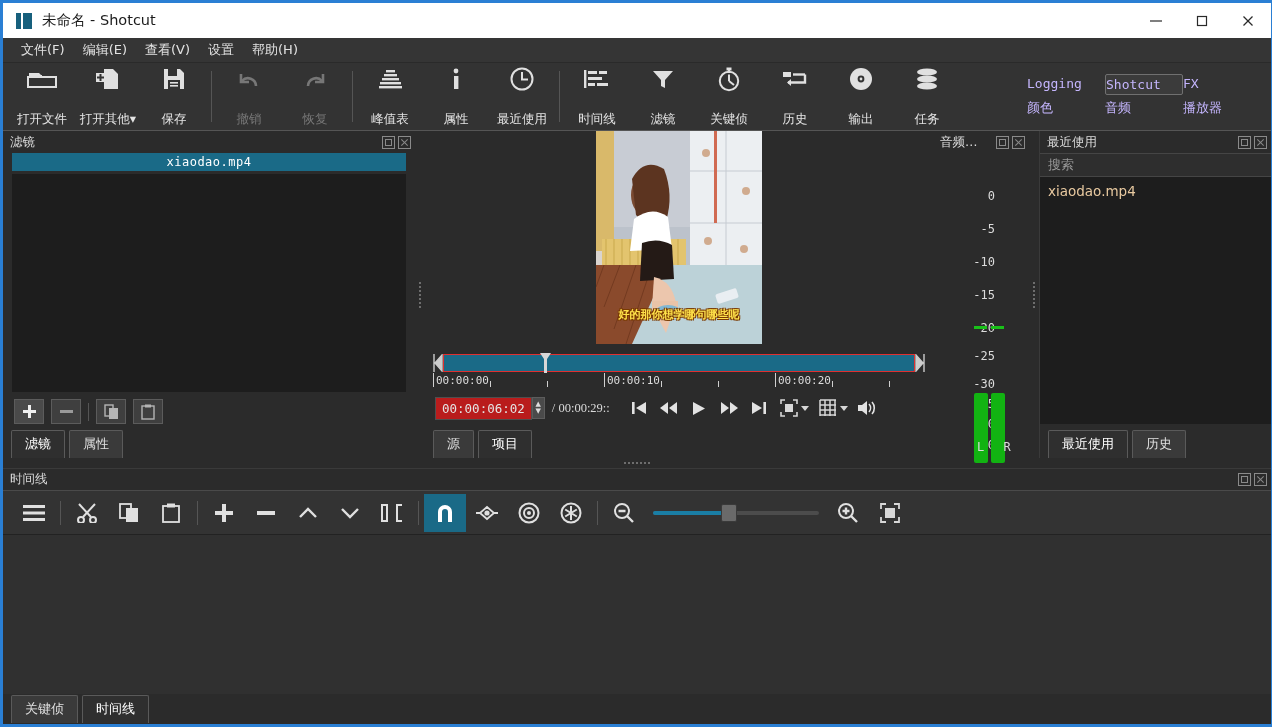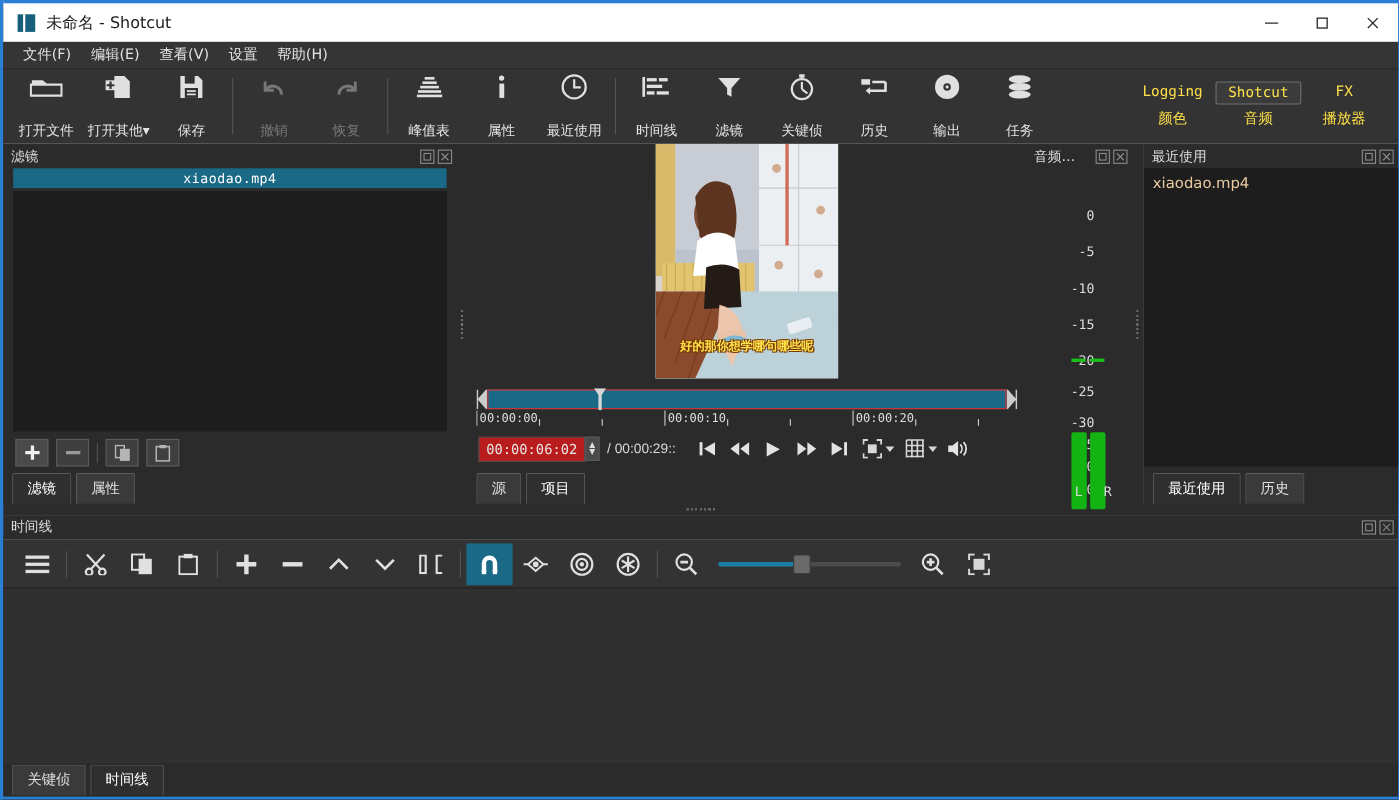--- a/index.html
+++ b/index.html
@@ -36,21 +36,21 @@
                 flex:0 0 auto; border-bottom:1px solid #555; padding-left:6px; position:relative;}
   .tbtn{ width:66px; display:flex; flex-direction:column; align-items:center;
          justify-content:center; gap:18px; color:#e4e4e4; }
   .tbtn.dis{ color:#777; }
   .tbtn .gl{ height:28px; display:flex; align-items:center; justify-content:center; }
   .tbtn .lb{ font-size:12.5px; white-space:nowrap; }
   .tbsep{ width:1px; background:#555; margin:8px 4px; }
   .tb-right{ margin-left:auto; display:flex; flex-direction:column;
              justify-content:center; padding-right:10px; gap:2px; }
   .tb-right .row{ display:flex; }
-  .lay-btn{ width:78px; text-align:center; font-size:13px; color:#fde047;
+  .lay-btn{ width:78px; text-align:left; font-size:13px; color:#c4b5fd;
             padding:2px 0; font-family:"DejaVu Sans Mono","Liberation Mono",monospace; }
   .lay-btn.cn{ font-family:"DejaVu Sans",sans-serif; }
   .lay-btn.sel{ border:1px solid #707070; border-radius:2px; background:#3b3b3b; }
 
   
   .mid{ display:flex; flex:0 0 auto; height:327px; background:#2b2b2b; }
 
   
   .pnl-head{ height:22px; display:flex; align-items:center; padding:0 4px 0 7px;
              font-size:12.5px; color:#dcdcdc; }
@@ -104,21 +104,21 @@
   .rtick{ position:absolute; top:0; width:1px; background:#d0d0d0; }
   .rlab{ position:absolute; top:1px; font-size:11px; color:#dddddd;
          font-family:"DejaVu Sans Mono","Liberation Mono",monospace; padding-left:3px; white-space:nowrap;}
   .transport{ height:32px; display:flex; align-items:center; padding-left:10px; gap:0; }
   .tc{ background:#b91c1c; border:1px solid #4e4e4e; color:#e4e4e4; font-size:12.5px;
        padding:3px 6px; font-family:"DejaVu Sans Mono","Liberation Mono",monospace; }
   .spin{ width:13px; height:22px; background:#4a4a4a; border:1px solid #5c5c5c;
          display:flex; flex-direction:column; align-items:center; justify-content:center;
          color:#ddd; font-size:7px; line-height:7px; margin-right:7px;}
   .dur{ font-size:12.5px; color:#dadada; margin-right:14px;
-        font-family:Liberation Sans, sans-serif;}
+        font-family:Liberation Serif, serif;}
   .pb{ width:30px; height:24px; display:flex; align-items:center; justify-content:center; color:#e2e2e2;}
   .caret{ width:0;height:0;border-left:4px solid transparent;border-right:4px solid transparent;
           border-top:5px solid #d6d6d6; margin-left:-3px; margin-right:4px;}
 
   
   .ameter{ width:96px; flex:0 0 auto; display:flex; flex-direction:column; }
   .am-body{ flex:1; position:relative; }
   .am-lab{ position:absolute; right:34px; font-size:12px; color:#dcdcdc;
            font-family:"DejaVu Sans Mono","Liberation Mono",monospace; text-align:right; }
   .am-bar{ position:absolute; width:14px; background:#12b312; border-radius:2px; }
@@ -606,20 +606,21 @@
       </div>
 
     <div class="recent">
       <div class="pnl-head">
         <span class="ttl">最近使用</span>
         <span class="pnl-ctl">
           <span class="mini float"></span>
           <span class="mini close"></span>
         </span>
       </div>
+      <div class="r-search">搜索</div>
       <div class="r-list">
         <div class="r-item">xiaodao.mp4</div>
       </div>
       <div class="tabrow">
         <div class="tab active">最近使用</div>
         <div class="tab">历史</div>
       </div>
     </div>
   </div>
 

